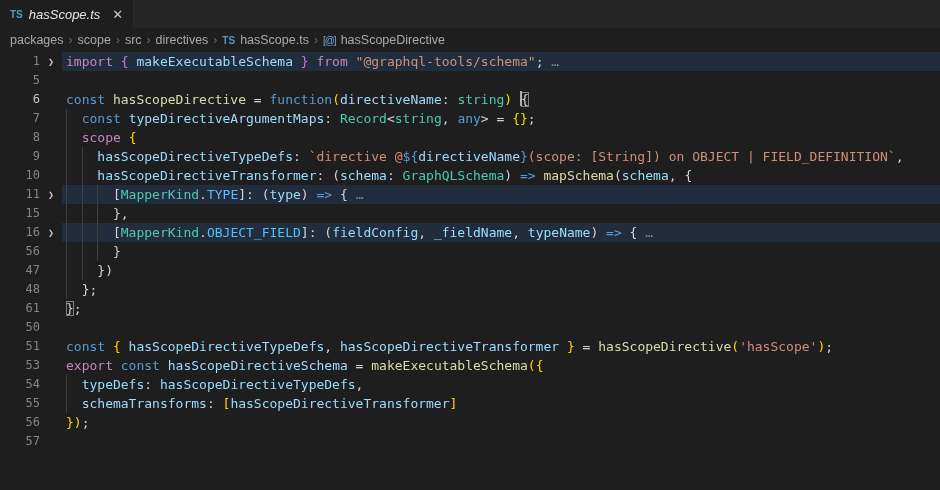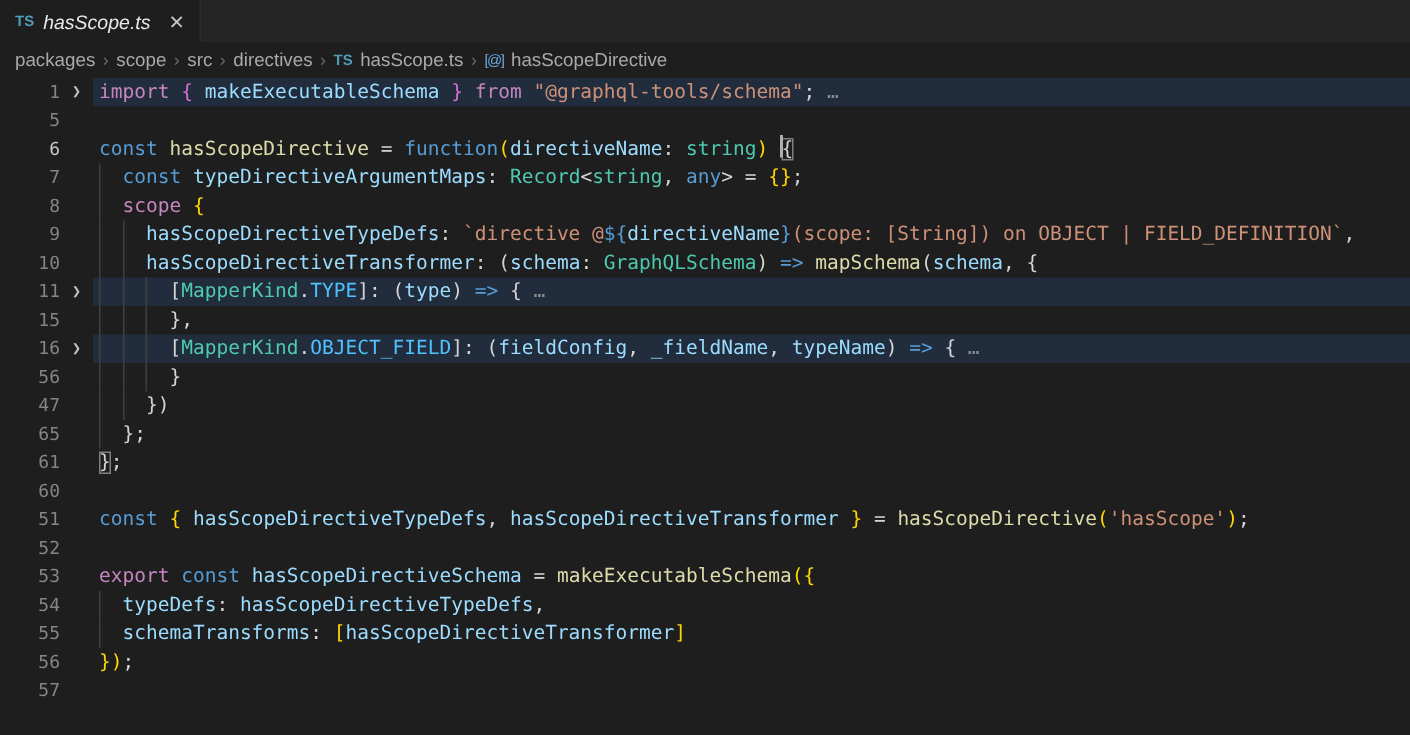--- a/index.html
+++ b/index.html
@@ -78,23 +78,22 @@
     <div class="line"><div class="gutter"><span class="num active">6</span><span class="chev"></span></div><div class="code" style="padding-left: 4px;"><span class="tok" style="color: rgb(86, 156, 214);">const </span><span class="tok" style="color: rgb(220, 220, 170);">hasScopeDirective</span><span class="tok" style="color: rgb(212, 212, 212);"> = </span><span class="tok" style="color: rgb(86, 156, 214);">function</span><span class="tok" style="color: rgb(255, 215, 0);">(</span><span class="tok" style="color: rgb(156, 220, 254);">directiveName</span><span class="tok" style="color: rgb(212, 212, 212);">: </span><span class="tok" style="color: rgb(78, 201, 176);">string</span><span class="tok" style="color: rgb(255, 215, 0);">)</span><span class="tok" style="color: rgb(212, 212, 212);"> </span><span class="cursor"></span><span class="tok box" style="color: rgb(212, 212, 212);">{</span></div></div>
     <div class="line"><div class="gutter"><span class="num">7</span><span class="chev"></span></div><div class="code" style="padding-left: 19.66px;"><div class="guide" style="left: 4px;"></div><span class="tok" style="color: rgb(86, 156, 214);">const </span><span class="tok" style="color: rgb(156, 220, 254);">typeDirectiveArgumentMaps</span><span class="tok" style="color: rgb(212, 212, 212);">: </span><span class="tok" style="color: rgb(78, 201, 176);">Record</span><span class="tok" style="color: rgb(212, 212, 212);">&lt;</span><span class="tok" style="color: rgb(78, 201, 176);">string</span><span class="tok" style="color: rgb(212, 212, 212);">, </span><span class="tok" style="color: rgb(86, 156, 214);">any</span><span class="tok" style="color: rgb(212, 212, 212);">&gt;</span><span class="tok" style="color: rgb(212, 212, 212);"> = </span><span class="tok" style="color: rgb(255, 215, 0);">{}</span><span class="tok" style="color: rgb(212, 212, 212);">;</span></div></div>
     <div class="line"><div class="gutter"><span class="num">8</span><span class="chev"></span></div><div class="code" style="padding-left: 19.66px;"><div class="guide" style="left: 4px;"></div><span class="tok" style="color: rgb(197, 134, 192);">scope </span><span class="tok" style="color: rgb(255, 215, 0);">{</span></div></div>
     <div class="line"><div class="gutter"><span class="num">9</span><span class="chev"></span></div><div class="code" style="padding-left: 35.32px;"><div class="guide" style="left: 4px;"></div><div class="guide" style="left: 19.66px;"></div><span class="tok" style="color: rgb(156, 220, 254);">hasScopeDirectiveTypeDefs</span><span class="tok" style="color: rgb(212, 212, 212);">: </span><span class="tok" style="color: rgb(206, 145, 120);">`directive @</span><span class="tok" style="color: rgb(86, 156, 214);">${</span><span class="tok" style="color: rgb(156, 220, 254);">directiveName</span><span class="tok" style="color: rgb(86, 156, 214);">}</span><span class="tok" style="color: rgb(206, 145, 120);">(scope: [String]) on OBJECT | FIELD_DEFINITION`</span><span class="tok" style="color: rgb(212, 212, 212);">,</span></div></div>
     <div class="line"><div class="gutter"><span class="num">10</span><span class="chev"></span></div><div class="code" style="padding-left: 35.32px;"><div class="guide" style="left: 4px;"></div><div class="guide" style="left: 19.66px;"></div><span class="tok" style="color: rgb(156, 220, 254);">hasScopeDirectiveTransformer</span><span class="tok" style="color: rgb(212, 212, 212);">: </span><span class="tok" style="color: rgb(212, 212, 212);">(</span><span class="tok" style="color: rgb(156, 220, 254);">schema</span><span class="tok" style="color: rgb(212, 212, 212);">: </span><span class="tok" style="color: rgb(78, 201, 176);">GraphQLSchema</span><span class="tok" style="color: rgb(212, 212, 212);">)</span><span class="tok" style="color: rgb(86, 156, 214);"> =&gt; </span><span class="tok" style="color: rgb(220, 220, 170);">mapSchema</span><span class="tok" style="color: rgb(212, 212, 212);">(</span><span class="tok" style="color: rgb(156, 220, 254);">schema</span><span class="tok" style="color: rgb(212, 212, 212);">, </span><span class="tok" style="color: rgb(212, 212, 212);">{</span></div></div>
     <div class="line hl"><div class="gutter"><span class="num">11</span><span class="chev">❯</span></div><div class="code" style="padding-left: 50.98px;"><div class="guide" style="left: 4px;"></div><div class="guide" style="left: 19.66px;"></div><div class="guide" style="left: 35.32px;"></div><span class="tok" style="color: rgb(212, 212, 212);">[</span><span class="tok" style="color: rgb(78, 201, 176);">MapperKind</span><span class="tok" style="color: rgb(212, 212, 212);">.</span><span class="tok" style="color: rgb(79, 193, 255);">TYPE</span><span class="tok" style="color: rgb(212, 212, 212);">]</span><span class="tok" style="color: rgb(212, 212, 212);">: </span><span class="tok" style="color: rgb(212, 212, 212);">(</span><span class="tok" style="color: rgb(156, 220, 254);">type</span><span class="tok" style="color: rgb(212, 212, 212);">)</span><span class="tok" style="color: rgb(86, 156, 214);"> =&gt; </span><span class="tok" style="color: rgb(212, 212, 212);">{</span><span class="tok fold-ellipsis" style="color: rgb(138, 138, 138);"> …</span></div></div>
     <div class="line"><div class="gutter"><span class="num">15</span><span class="chev"></span></div><div class="code" style="padding-left: 50.98px;"><div class="guide" style="left: 4px;"></div><div class="guide" style="left: 19.66px;"></div><div class="guide" style="left: 35.32px;"></div><span class="tok" style="color: rgb(212, 212, 212);">},</span></div></div>
     <div class="line hl"><div class="gutter"><span class="num">16</span><span class="chev">❯</span></div><div class="code" style="padding-left: 50.98px;"><div class="guide" style="left: 4px;"></div><div class="guide" style="left: 19.66px;"></div><div class="guide" style="left: 35.32px;"></div><span class="tok" style="color: rgb(212, 212, 212);">[</span><span class="tok" style="color: rgb(78, 201, 176);">MapperKind</span><span class="tok" style="color: rgb(212, 212, 212);">.</span><span class="tok" style="color: rgb(79, 193, 255);">OBJECT_FIELD</span><span class="tok" style="color: rgb(212, 212, 212);">]</span><span class="tok" style="color: rgb(212, 212, 212);">: </span><span class="tok" style="color: rgb(212, 212, 212);">(</span><span class="tok" style="color: rgb(156, 220, 254);">fieldConfig</span><span class="tok" style="color: rgb(212, 212, 212);">, </span><span class="tok" style="color: rgb(156, 220, 254);">_fieldName</span><span class="tok" style="color: rgb(212, 212, 212);">, </span><span class="tok" style="color: rgb(156, 220, 254);">typeName</span><span class="tok" style="color: rgb(212, 212, 212);">)</span><span class="tok" style="color: rgb(86, 156, 214);"> =&gt; </span><span class="tok" style="color: rgb(212, 212, 212);">{</span><span class="tok fold-ellipsis" style="color: rgb(138, 138, 138);"> …</span></div></div>
     <div class="line"><div class="gutter"><span class="num">56</span><span class="chev"></span></div><div class="code" style="padding-left: 50.98px;"><div class="guide" style="left: 4px;"></div><div class="guide" style="left: 19.66px;"></div><div class="guide" style="left: 35.32px;"></div><span class="tok" style="color: rgb(212, 212, 212);">}</span></div></div>
     <div class="line"><div class="gutter"><span class="num">47</span><span class="chev"></span></div><div class="code" style="padding-left: 35.32px;"><div class="guide" style="left: 4px;"></div><div class="guide" style="left: 19.66px;"></div><span class="tok" style="color: rgb(212, 212, 212);">})</span></div></div>
-    <div class="line"><div class="gutter"><span class="num">65</span><span class="chev"></span></div><div class="code" style="padding-left: 19.66px;"><div class="guide" style="left: 4px;"></div><span class="tok" style="color: rgb(212, 212, 212);">};</span></div></div>
+    <div class="line"><div class="gutter"><span class="num">48</span><span class="chev"></span></div><div class="code" style="padding-left: 19.66px;"><div class="guide" style="left: 4px;"></div><span class="tok" style="color: rgb(212, 212, 212);">};</span></div></div>
     <div class="line"><div class="gutter"><span class="num">61</span><span class="chev"></span></div><div class="code" style="padding-left: 4px;"><span class="tok box" style="color: rgb(212, 212, 212);">}</span><span class="tok" style="color: rgb(212, 212, 212);">;</span></div></div>
-    <div class="line"><div class="gutter"><span class="num">60</span><span class="chev"></span></div><div class="code" style="padding-left: 4px;"></div></div>
+    <div class="line"><div class="gutter"><span class="num">50</span><span class="chev"></span></div><div class="code" style="padding-left: 4px;"></div></div>
     <div class="line"><div class="gutter"><span class="num">51</span><span class="chev"></span></div><div class="code" style="padding-left: 4px;"><span class="tok" style="color: rgb(86, 156, 214);">const </span><span class="tok" style="color: rgb(255, 215, 0);">{</span><span class="tok" style="color: rgb(156, 220, 254);"> hasScopeDirectiveTypeDefs</span><span class="tok" style="color: rgb(212, 212, 212);">, </span><span class="tok" style="color: rgb(156, 220, 254);">hasScopeDirectiveTransformer </span><span class="tok" style="color: rgb(255, 215, 0);">}</span><span class="tok" style="color: rgb(212, 212, 212);"> = </span><span class="tok" style="color: rgb(220, 220, 170);">hasScopeDirective</span><span class="tok" style="color: rgb(255, 215, 0);">(</span><span class="tok" style="color: rgb(206, 145, 120);">'hasScope'</span><span class="tok" style="color: rgb(255, 215, 0);">)</span><span class="tok" style="color: rgb(212, 212, 212);">;</span></div></div>
-    <div class="line"><div class="gutter"><span class="num">52</span><span class="chev"></span></div><div class="code" style="padding-left: 4px;"></div></div>
     <div class="line"><div class="gutter"><span class="num">53</span><span class="chev"></span></div><div class="code" style="padding-left: 4px;"><span class="tok" style="color: rgb(197, 134, 192);">export </span><span class="tok" style="color: rgb(86, 156, 214);">const </span><span class="tok" style="color: rgb(156, 220, 254);">hasScopeDirectiveSchema</span><span class="tok" style="color: rgb(212, 212, 212);"> = </span><span class="tok" style="color: rgb(220, 220, 170);">makeExecutableSchema</span><span class="tok" style="color: rgb(255, 215, 0);">({</span></div></div>
     <div class="line"><div class="gutter"><span class="num">54</span><span class="chev"></span></div><div class="code" style="padding-left: 19.66px;"><div class="guide" style="left: 4px;"></div><span class="tok" style="color: rgb(156, 220, 254);">typeDefs</span><span class="tok" style="color: rgb(212, 212, 212);">: </span><span class="tok" style="color: rgb(156, 220, 254);">hasScopeDirectiveTypeDefs</span><span class="tok" style="color: rgb(212, 212, 212);">,</span></div></div>
     <div class="line"><div class="gutter"><span class="num">55</span><span class="chev"></span></div><div class="code" style="padding-left: 19.66px;"><div class="guide" style="left: 4px;"></div><span class="tok" style="color: rgb(156, 220, 254);">schemaTransforms</span><span class="tok" style="color: rgb(212, 212, 212);">: </span><span class="tok" style="color: rgb(255, 215, 0);">[</span><span class="tok" style="color: rgb(156, 220, 254);">hasScopeDirectiveTransformer</span><span class="tok" style="color: rgb(255, 215, 0);">]</span></div></div>
     <div class="line"><div class="gutter"><span class="num">56</span><span class="chev"></span></div><div class="code" style="padding-left: 4px;"><span class="tok" style="color: rgb(255, 215, 0);">})</span><span class="tok" style="color: rgb(212, 212, 212);">;</span></div></div>
     <div class="line"><div class="gutter"><span class="num">57</span><span class="chev"></span></div><div class="code" style="padding-left: 4px;"></div></div>
   </div>
 
 </body></html>

